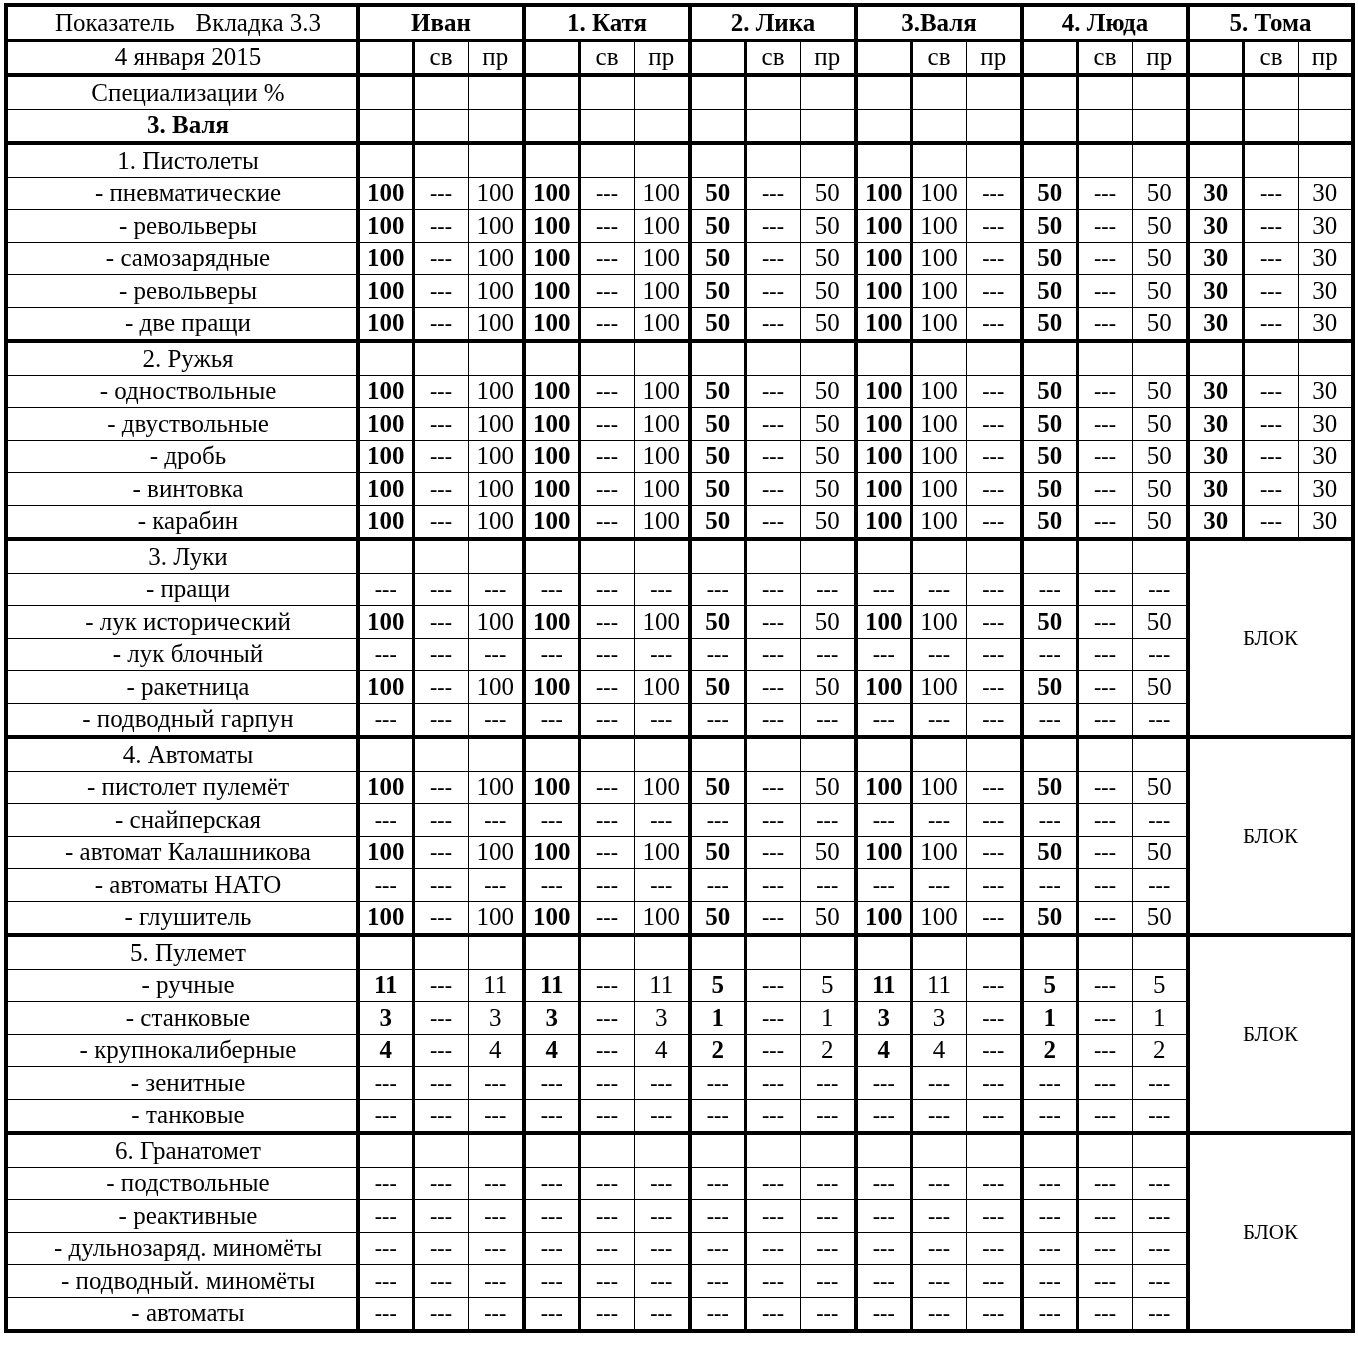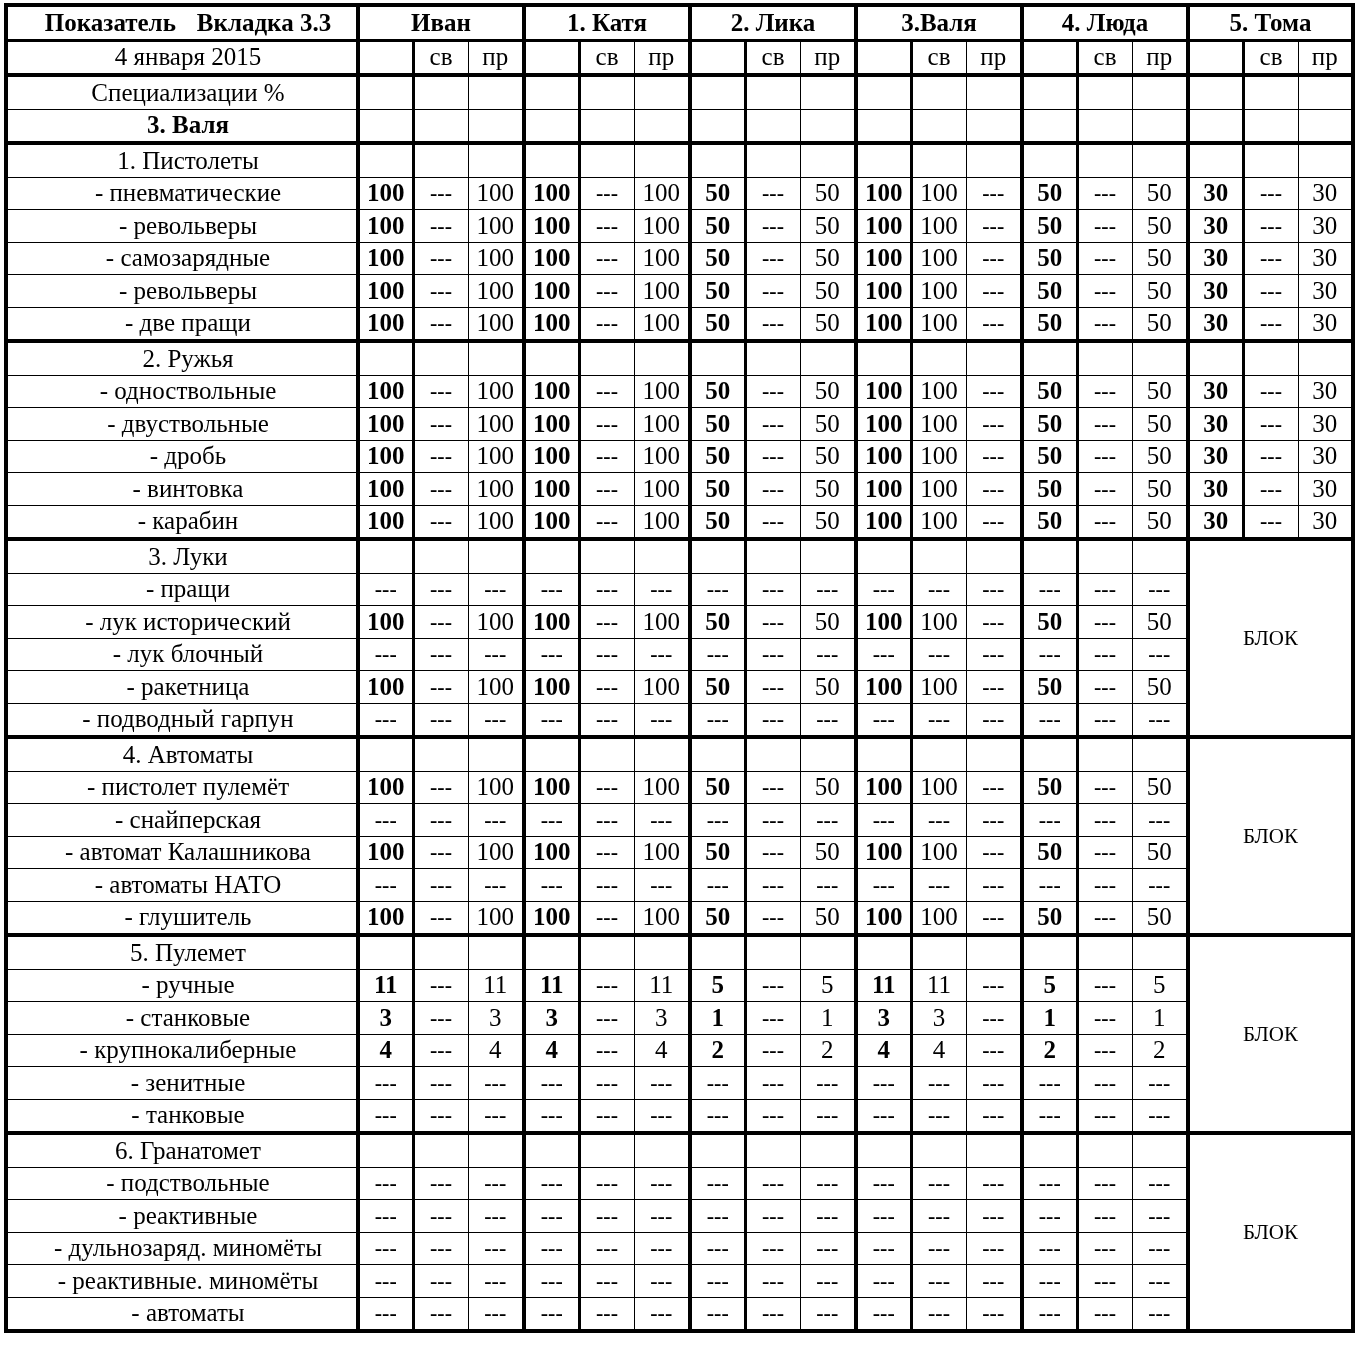--- a/index.html
+++ b/index.html
@@ -23,22 +23,22 @@
     overflow: hidden;
     line-height: 30px;
   }
   td.lbl { text-align: left; padding-left: 12px !important; border-right: 4px solid #000 !important; }
   td.b { font-weight: bold; }
   td.gL { border-left: 4px solid #000 !important; }
   td.sub-b { border-left: 3px solid #000 !important; }
   tr.sec td { border-top: 4px solid #000 !important; }
   tr.hdr1 td { border-bottom: 3px solid #000 !important; font-weight: bold; }
   tr.hdr2 td { border-bottom: 4px solid #000 !important; }
-  .hdr-title { font-weight: bold; }
-  .hdr-tab { font-weight: bold; margin-left: 21px; }
+  .hdr-title { font-weight: normal; }
+  .hdr-tab { font-weight: normal; margin-left: 21px; }
   td.blok { border-left: 4px solid #000 !important; font-size: 21px; }
   td.dash { letter-spacing: 0px; font-size: 22px; }
 </style>
 </head>
 <body>
 
 <table class="grid">
   <colgroup>
     <col style="width:352px">
     <col style="width:55px">
@@ -781,21 +781,21 @@
         <td class="sub-b dash b">---</td>
         <td class="dash b">---</td>
         <td class="gL dash b">---</td>
         <td class="sub-b dash b">---</td>
         <td class="dash b">---</td>
         <td class="gL dash b">---</td>
         <td class="sub-b dash b">---</td>
         <td class="dash b">---</td>
       </tr>
       <tr>
-        <td class="lbl">- реактивные. миномёты</td>
+        <td class="lbl">- подводный. миномёты</td>
         <td class="gL dash b">---</td>
         <td class="sub-b dash b">---</td>
         <td class="dash b">---</td>
         <td class="gL dash b">---</td>
         <td class="sub-b dash b">---</td>
         <td class="dash b">---</td>
         <td class="gL dash b">---</td>
         <td class="sub-b dash b">---</td>
         <td class="dash b">---</td>
         <td class="gL dash b">---</td>

